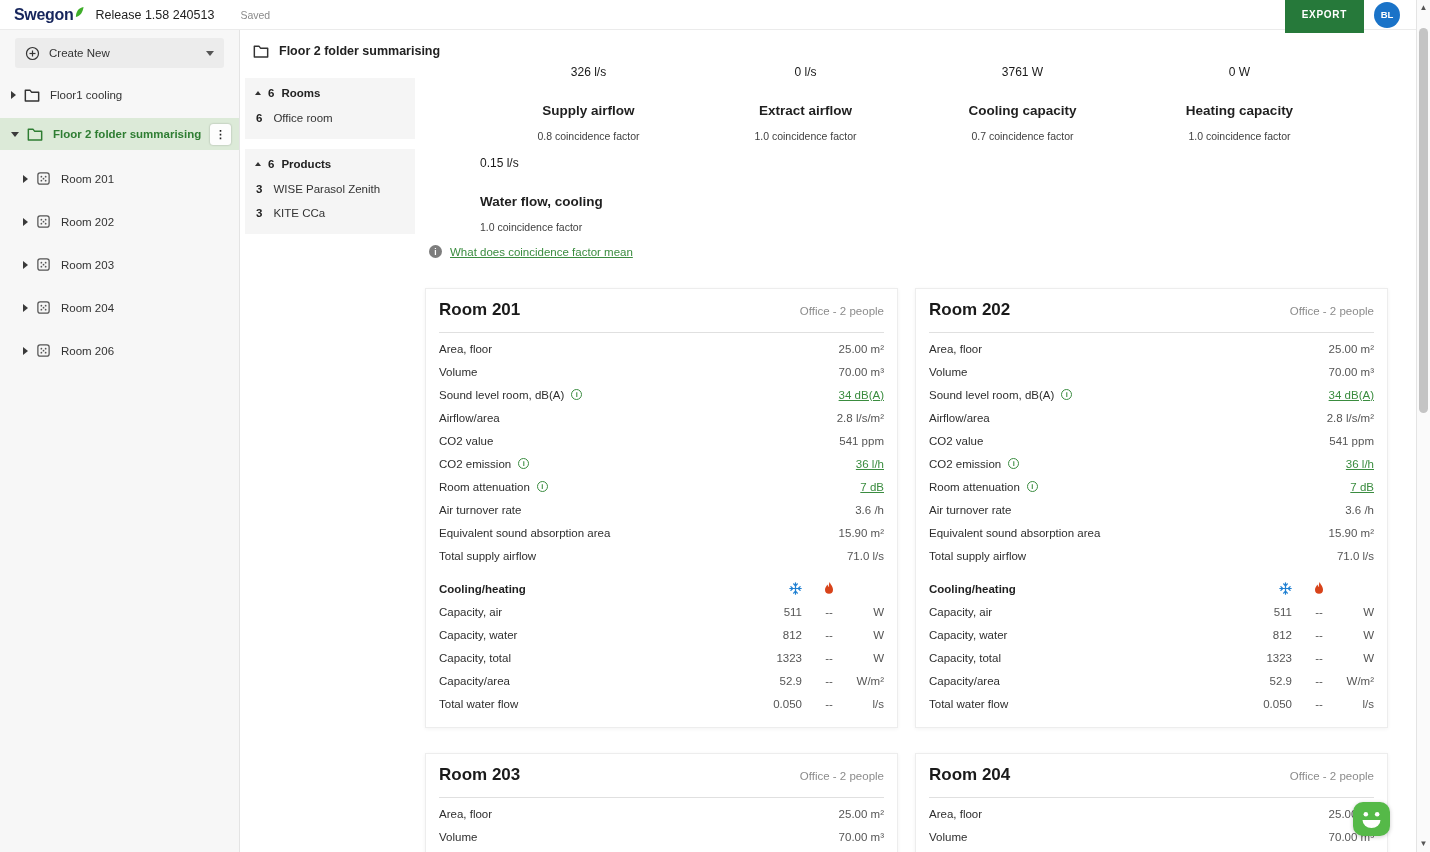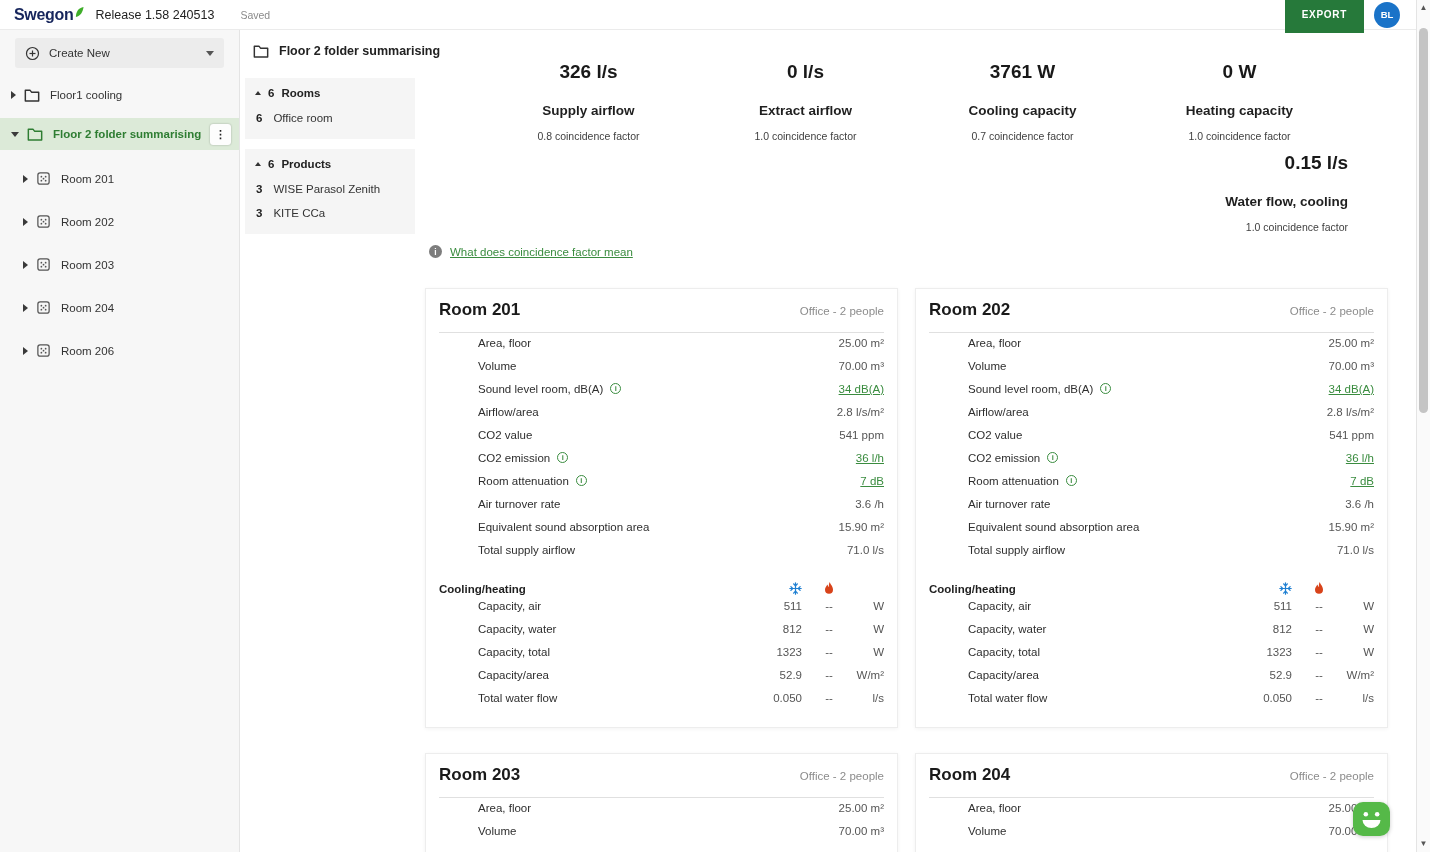--- a/index.html
+++ b/index.html
@@ -62,42 +62,42 @@
   .panel-head { display:flex; align-items:center; gap:7px; padding:9px 10px 6px; cursor:pointer; }
   .tri-up { width:0; height:0; border-left:3.5px solid transparent; border-right:3.5px solid transparent;
             border-bottom:4.5px solid #333; }
   .pcount, .ptitle { font-size:11.5px; font-weight:700; color:#222; }
   .panel-item { display:flex; gap:11px; padding:7px 10px 5px 11px; font-size:11.5px; color:#333; }
   .panel-item .pnum { font-weight:700; color:#222; }
 
   .stats { position:absolute; left:240px; top:30px; width:868px; display:grid;
            grid-template-columns:repeat(4,1fr); }
   .stat { text-align:center; }
-  .stat-value { font-size:19px; font-weight:700; color:#191919; line-height:24px; }
+  .stat-value { font-size:12px; font-weight:400; color:#191919; line-height:24px; }
   .stat-label { font-size:13.5px; font-weight:700; color:#1f1f1f; line-height:20px; margin-top:17px; }
   .stat-factor { font-size:10.5px; color:#3f3f3f; line-height:14px; margin-top:8px; }
-  .water-stat { position:absolute; left:240px; top:121px; width:868px; text-align:right; }
+  .water-stat { position:absolute; left:240px; top:121px; width:868px; text-align:left; }
 
   .co-link-row { position:absolute; left:189px; top:215px; display:flex; align-items:center; gap:8px; }
   .info-gray { width:13px; height:13px; border-radius:50%; background:#7d7d7d; color:#fff; font-size:8.5px;
                font-weight:700; display:inline-flex; align-items:center; justify-content:center;
                font-style:normal; flex:none; }
   .co-link { font-size:11.5px; color:#3a8c3f; text-decoration:underline; cursor:pointer; }
 
   
   .cards { position:absolute; left:185px; top:258px; width:963px; display:grid;
            grid-template-columns:473px 473px; column-gap:17px; row-gap:25px; align-items:start; }
   .card { background:#fff; border:1px solid #ededed; box-shadow:0 1px 4px rgba(0,0,0,0.05);
           padding:10px 13px 12px; }
   .card-head { display:flex; justify-content:space-between; align-items:baseline; }
   .card-title { font-size:17px; font-weight:700; color:#1a1a1a; line-height:22px; }
   .card-sub { font-size:11.5px; color:#8c8c8c; }
   .card-divider { border-bottom:1px solid #e0e0e0; margin-top:11px; }
   .card-rows { margin-top:4px; }
-  .crow { height:23px; display:flex; font-size:11.5px;margin-left:39px; }
+  .crow { height:23px; display:flex; align-items:center; font-size:11.5px; }
   .crow-label { color:#2e2e2e; }
   .fill { flex:1; }
   .crow-value { color:#555; }
   .green-link { color:#3a8c3f; text-decoration:underline; cursor:pointer; }
   .info-green { margin-left:7px; width:11px; height:11px; border:1px solid #3a8c3f; border-radius:50%;
                 color:#3a8c3f; font-size:7.5px; font-weight:700; display:inline-flex; align-items:center;
                 justify-content:center; font-style:normal; flex:none; }
   .cool-head { margin-top:10px; height:23px; display:flex; align-items:center; font-size:11.5px; }
   .cool-title { font-weight:700; color:#1f1f1f; }
   .colA { width:60px; margin-right:12px; text-align:right; flex:none; }

